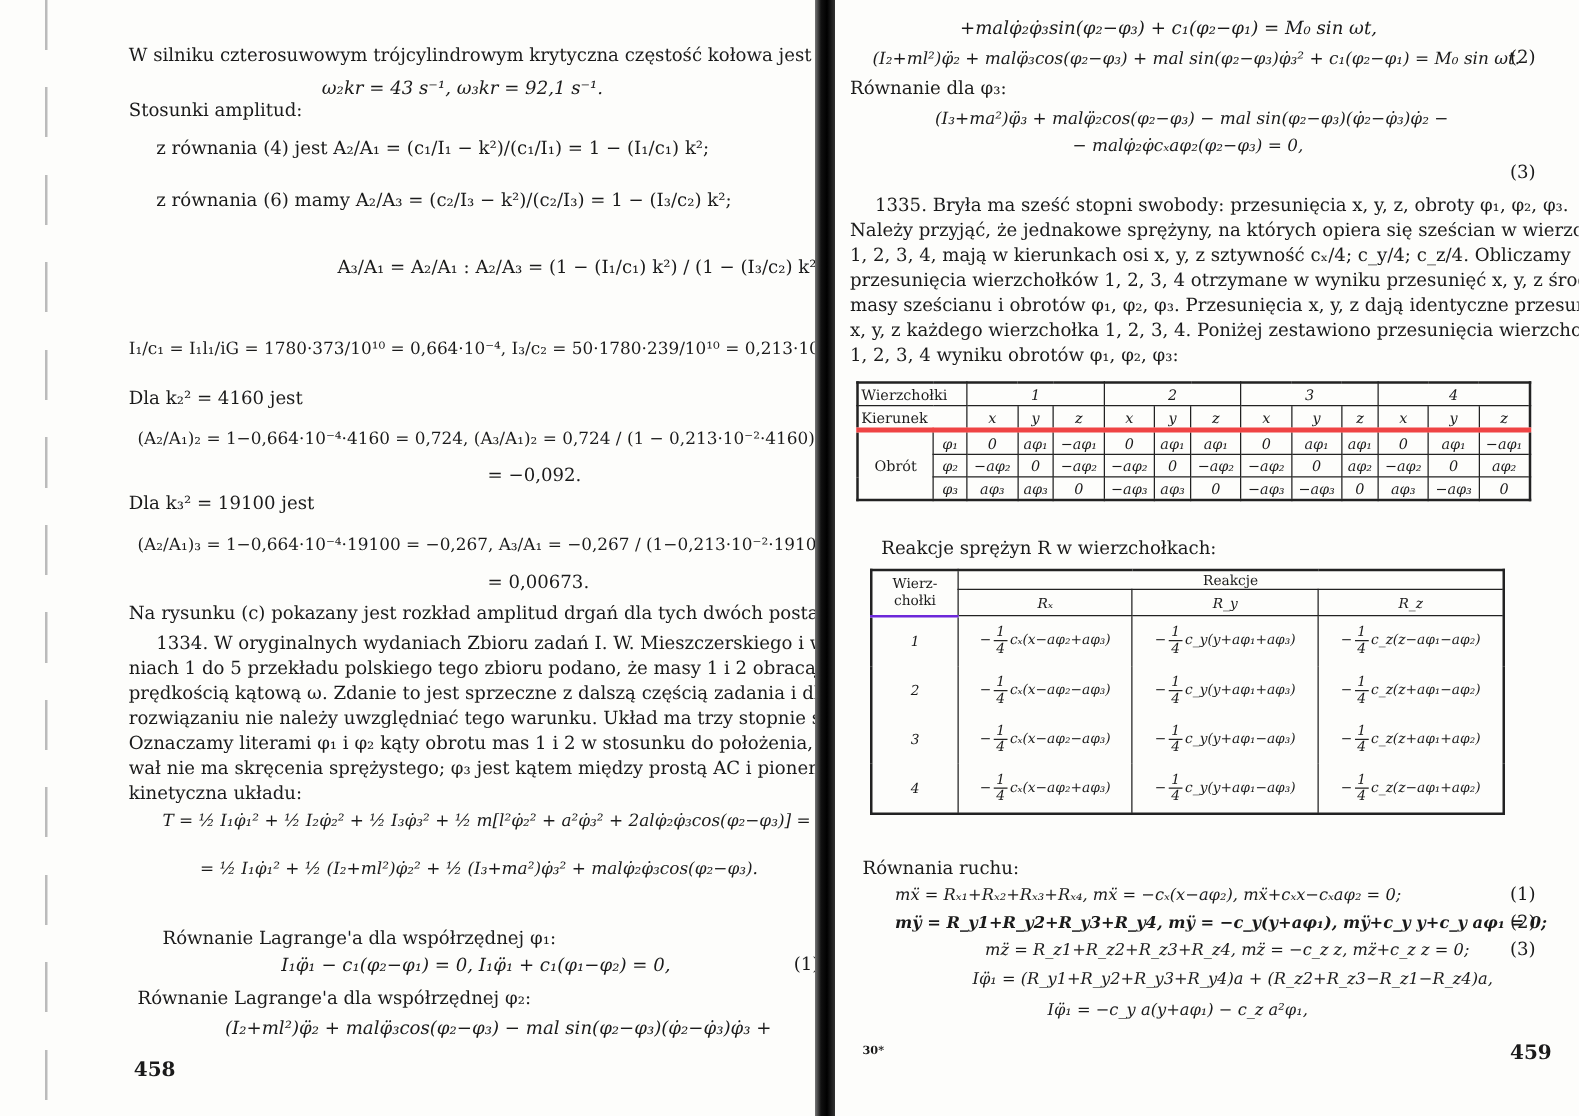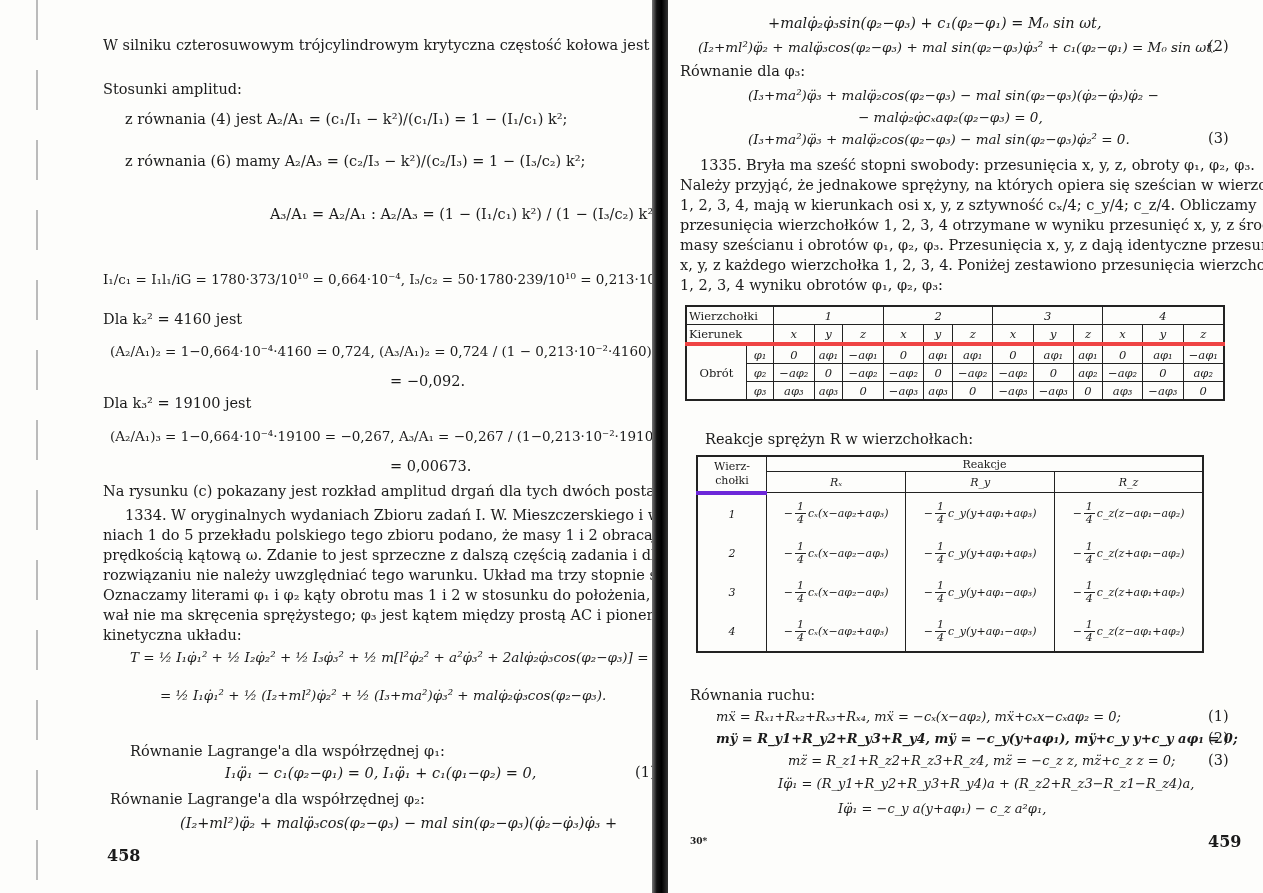--- a/index.html
+++ b/index.html
@@ -27,20 +27,21 @@
   .frac{display:inline-block;vertical-align:middle;text-align:center;font-size:11px;line-height:12px;margin:0 2px;}
   .frac span{display:block;}
   .frac .n{border-bottom:1px solid #222;padding:0 2px;}
 </style>
 </head>
 <body>
 
 <div class="page left">
   <div class="edge"></div>
   <div class="ln" style="left:103px;top:36px;">W silniku czterosuwowym trójcylindrowym krytyczna częstość kołowa jest ω_kr = 2/3 k_kr:</div>
+  <div class="ln c it" style="left:100px;width:540px;top:62px;">ω₂kr = 43 s⁻¹,     ω₃kr = 92,1 s⁻¹.</div>
   <div class="ln" style="left:103px;top:80px;">Stosunki amplitud:</div>
   <div class="ln" style="left:125px;top:110px;">z równania (4) jest   A₂/A₁ = (c₁/I₁ − k²)/(c₁/I₁) = 1 − (I₁/c₁) k²;</div>
   <div class="ln" style="left:125px;top:152px;">z równania (6) mamy   A₂/A₃ = (c₂/I₃ − k²)/(c₂/I₃) = 1 − (I₃/c₂) k²;</div>
   <div class="ln" style="left:270px;top:205px;">A₃/A₁ = A₂/A₁ : A₂/A₃ = (1 − (I₁/c₁) k²) / (1 − (I₃/c₂) k²);</div>
   <div class="ln" style="left:103px;top:270px;font-size:13.5px;">I₁/c₁ = I₁l₁/iG = 1780·373/10¹⁰ = 0,664·10⁻⁴,   I₃/c₂ = 50·1780·239/10¹⁰ = 0,213·10⁻².</div>
   <div class="ln" style="left:103px;top:310px;">Dla k₂² = 4160 jest</div>
   <div class="ln" style="left:110px;top:342px;font-size:13.5px;">(A₂/A₁)₂ = 1−0,664·10⁻⁴·4160 = 0,724,   (A₃/A₁)₂ = 0,724 / (1 − 0,213·10⁻²·4160) =</div>
   <div class="ln" style="left:390px;top:372px;">= −0,092.</div>
   <div class="ln" style="left:103px;top:394px;">Dla k₃² = 19100 jest</div>
   <div class="ln" style="left:110px;top:427px;font-size:13.5px;">(A₂/A₁)₃ = 1−0,664·10⁻⁴·19100 = −0,267,   A₃/A₁ = −0,267 / (1−0,213·10⁻²·19100) =</div>
@@ -65,21 +66,20 @@
 
 <div class="gutter"></div>
 
 <div class="page right">
   <div class="ln it" style="left:100px;top:14px;">+malφ̇₂φ̇₃sin(φ₂−φ₃) + c₁(φ₂−φ₁) = M₀ sin ωt,</div>
   <div class="ln it" style="left:30px;top:38px;font-size:13.5px;">(I₂+ml²)φ̈₂ + malφ̈₃cos(φ₂−φ₃) + mal sin(φ₂−φ₃)φ̇₃² + c₁(φ₂−φ₁) = M₀ sin ωt.</div>
   <div class="eqno" style="left:540px;top:38px;">(2)</div>
   <div class="ln" style="left:12px;top:62px;">Równanie dla φ₃:</div>
   <div class="ln it" style="left:80px;top:86px;font-size:13.5px;">(I₃+ma²)φ̈₃ + malφ̈₂cos(φ₂−φ₃) − mal sin(φ₂−φ₃)(φ̇₂−φ̇₃)φ̇₂ −</div>
   <div class="ln it" style="left:190px;top:108px;font-size:13.5px;">− malφ̇₂φ̇cₓaφ₂(φ₂−φ₃) = 0,</div>
-  <div class="ln it" style="left:80px;top:130px;font-size:13.5px;">(I₃+ma²)φ̈₃ + malφ̈₂cos(φ₂−φ₃) − mal sin(φ₂−φ₃)φ̇₂² = 0.</div>
   <div class="eqno" style="left:540px;top:130px;">(3)</div>
   <div class="ln" style="left:32px;top:156px;">1335. Bryła ma sześć stopni swobody: przesunięcia x, y, z, obroty φ₁, φ₂, φ₃.</div>
   <div class="ln" style="left:12px;top:176px;">Należy przyjąć, że jednakowe sprężyny, na których opiera się sześcian w wierzchołkach</div>
   <div class="ln" style="left:12px;top:196px;">1, 2, 3, 4, mają w kierunkach osi x, y, z sztywność cₓ/4;   c_y/4;   c_z/4. Obliczamy</div>
   <div class="ln" style="left:12px;top:216px;">przesunięcia wierzchołków 1, 2, 3, 4 otrzymane w wyniku przesunięć x, y, z środka C</div>
   <div class="ln" style="left:12px;top:236px;">masy sześcianu i obrotów φ₁, φ₂, φ₃. Przesunięcia x, y, z dają identyczne przesunięcia</div>
   <div class="ln" style="left:12px;top:256px;">x, y, z każdego wierzchołka 1, 2, 3, 4. Poniżej zestawiono przesunięcia wierzchołków</div>
   <div class="ln" style="left:12px;top:276px;">1, 2, 3, 4 wyniku obrotów φ₁, φ₂, φ₃:</div>
 
   <table class="t1" style="left:17px;top:305px;width:540px;">
@@ -153,21 +153,21 @@
       <td class="it">0</td>
     </tr>
   </tbody>
     </table>
 
   <div class="ln" style="left:37px;top:430px;">Reakcje sprężyn R w wierzchołkach:</div>
 
   <table class="t2" style="left:28px;top:455px;width:508px;">
     <tbody>
         <tr class="h">
-      <td rowspan="2" style="width:60px;border-bottom:4px solid #6d28d9;line-height:14px;">
+      <td rowspan="2" style="width:60px;border-bottom:2px solid #6d28d9;line-height:14px;">
         <span>Wierz-</span><br>
         <span>chołki</span>
       </td>
       <td colspan="3" style="height:14px;">Reakcje</td>
     </tr>
     <tr class="h">
       <td class="it">Rₓ</td>
       <td class="it">R_y</td>
       <td class="it">R_z</td>
     </tr>

